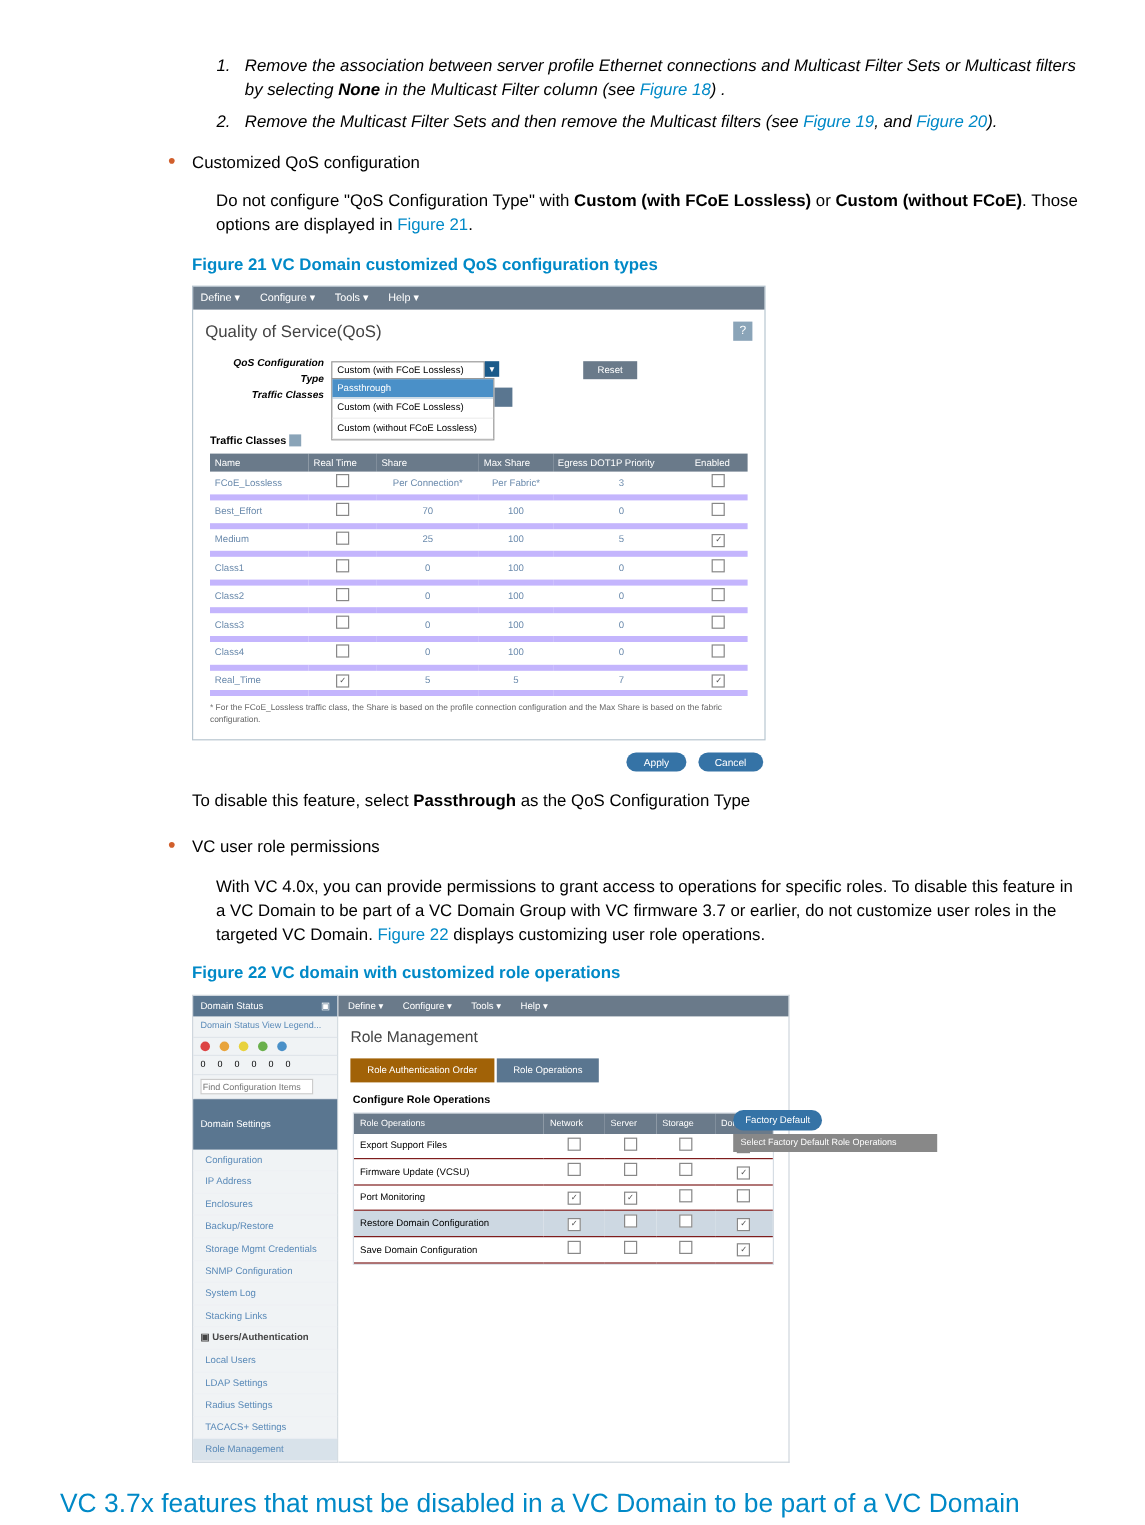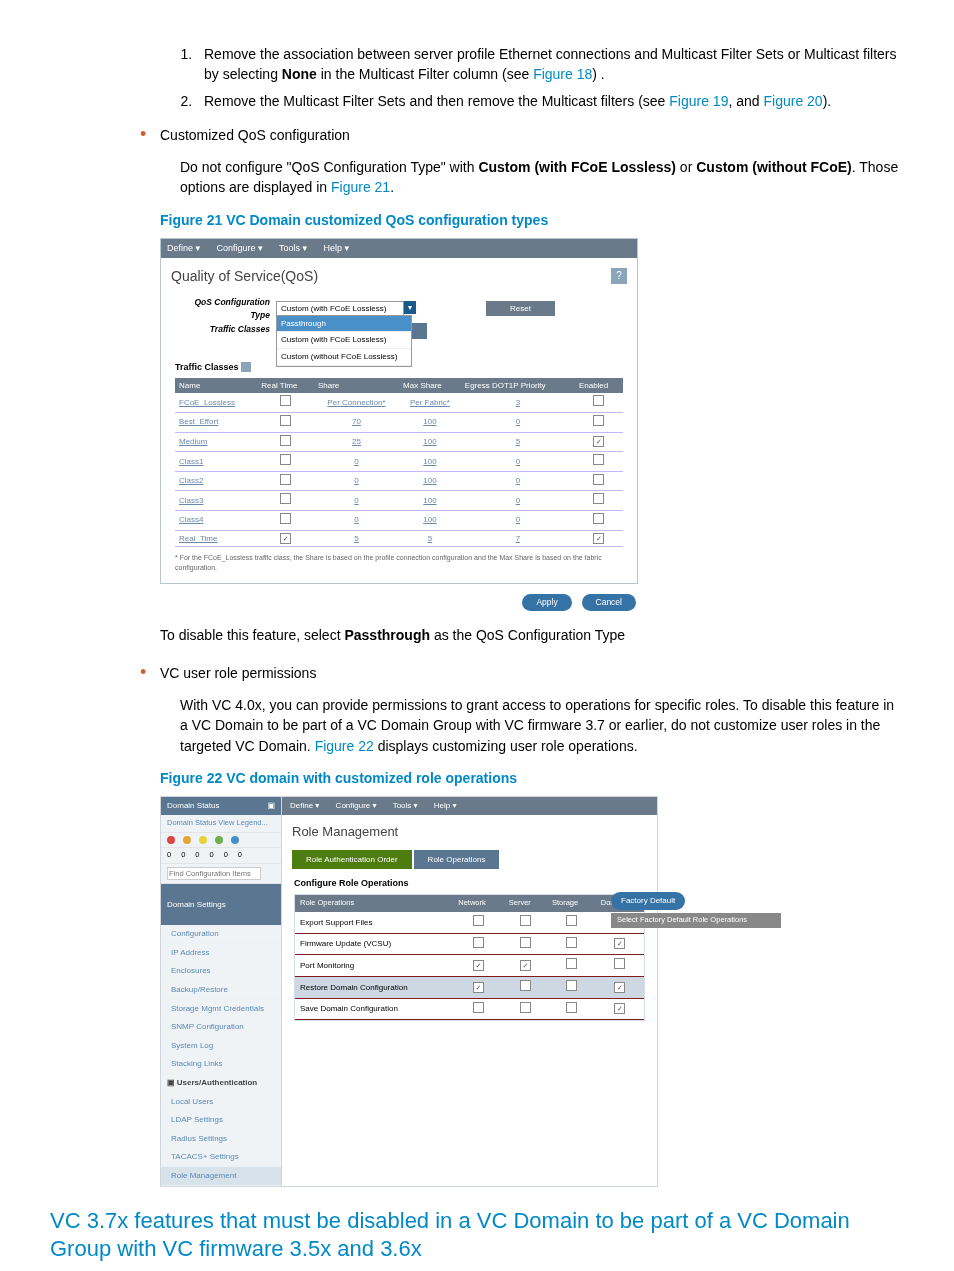--- a/index.html
+++ b/index.html
@@ -5,21 +5,21 @@
   body {
     font-family: Arial, Helvetica, sans-serif;
     font-size: 14px;
     color: #000;
     margin: 0;
     padding: 40px 50px 30px 50px;
     width: 854px;
     line-height: 1.45;
   }
   .content { margin-left: 110px; }
-  ol.steps { margin: 4px 0 10px 0; padding-left: 36px; }
+  ol.steps { margin: 4px 0 10px 0; padding-left: 36px; font-style: italic; }
   ol.steps li { margin-bottom: 6px; padding-left: 8px; }
   ul.bullets { list-style:none; padding:0; margin:0 0 10px -20px; }
   ul.bullets > li::before { content:"•"; color:#d15f2c; font-size:18px; display:inline-block; width:20px; text-align:left; }
   ul.bullets > li { margin-bottom:6px; }
   .sub { margin-left: 20px; margin-top:6px; margin-bottom:10px; }
   .figlink { color:#0089c7; }
   .fig-caption { color:#0089c7; font-weight:bold; font-size:14px; margin:12px 0 8px 0; }
   .strong { font-weight:bold; }
   h2.section { color:#0089c7; font-weight:normal; font-size:22px; margin:20px 0 8px -110px; line-height:1.3; }
 
@@ -31,26 +31,26 @@
   .fig21 .help { background:#8aa4b8; color:#fff; width:16px; height:16px; display:inline-block; text-align:center; line-height:16px; font-size:10px;}
   .fig21 .body { padding:0 14px 10px 14px; }
   .fig21 .row { display:flex; align-items:center; margin-bottom:2px; }
   .fig21 .lbl { width:95px; font-weight:bold; font-size:8.5px; text-align:right; padding-right:6px;font-style:italic;}
   .fig21 .dd { position:relative; }
   .fig21 .ddmain { border:1px solid #999; background:#fff; padding:1px 4px; width:118px; display:inline-block; font-size:8px;}
   .fig21 .ddarrow { display:inline-block; width:12px; height:13px; background:#1a5a8a; color:#fff; text-align:center; font-size:8px; line-height:13px; vertical-align:top;}
   .fig21 .ddlist { position:absolute; top:14px; left:0; border:1px solid #999; background:#fff; width:134px; z-index:2;}
   .fig21 .ddlist div { padding:2px 4px; font-size:8px; border-bottom:1px solid #eee;}
   .fig21 .ddlist .hl { background:#4a90c8; color:#fff; }
-  .fig21 .resetbtn { background:#6a7a8a; color:#fff; padding:2px 24px; font-size:8px; margin-left:70px; display:inline-block;}
+  .fig21 .resetbtn { background:#6a7a8a; color:#fff; padding:2px 12px; font-size:8px; margin-left:70px; display:inline-block;}
   .fig21 .tcbar { background:#5a7690; color:#fff; padding:2px 6px; font-size:8px; margin-left:100px; width:40px; display:inline-block; margin-bottom:4px;}
   .fig21 .tc2 { font-weight:bold; font-size:9px; margin:18px 0 4px 0;}
   .fig21 .grid { width:100%; border-collapse:collapse; font-size:8px; }
   .fig21 .grid th { background:#6a7a8a; color:#fff; padding:2px 4px; text-align:left; font-weight:normal;}
-  .fig21 .grid td { border-bottom:1px solid #c4b5fd; padding:2px 4px; color:#6a8aac;text-decoration:underline;}
+  .fig21 .grid td { border-bottom:5px solid #c4b5fd; padding:2px 4px; color:#6a8aac;}
   .fig21 .grid td.c { text-align:center; }
   .fig21 .cb { display:inline-block; width:9px; height:9px; border:1px solid #888; background:#fff; font-size:7px; line-height:9px; text-align:center; color:#555;}
   .fig21 .note { font-size:7px; color:#666; margin-top:6px;}
   .fig21-buttons { text-align:right; margin-top:6px; width:476px;}
   .btnblue { background:#3573a6; color:#fff; font-size:8.5px; padding:2px 14px; border-radius:9px; display:inline-block; margin-left:6px;text-align:right;}
 
   
   .fig22 { width:498px; display:flex; font-size:8px; }
   .fig22 .left { width:120px; background:#f0f3f5; border:1px solid #cfd6dd;}
   .fig22 .left .hdr { background:#5a7690; color:#fff; padding:3px 6px; display:flex; justify-content:space-between;}
@@ -64,21 +64,21 @@
   .fig22 .left .sechdr { background:#5a7690; color:#fff; padding:15px 6px;}
   .fig22 .left .item { padding:3px 10px; color:#5a8ab8; border-bottom:1px solid #eef1f4;}
   .fig22 .left .item.sel { background:#d8e2ea;}
   .fig22 .left .grp { padding:3px 6px; color:#444; font-weight:bold; border-bottom:1px solid #eef1f4;}
   .fig22 .right { flex:1; border:1px solid #cfd6dd; border-left:none; background:#fff;}
   .fig22 .right .menubar { background:#6a7a8a; color:#fff; padding:3px 8px;}
   .fig22 .right .menubar span{margin-right:14px;}
   .fig22 .right .title { font-size:13px; color:#444; padding:8px 10px;}
   .fig22 .right .tabs { display:flex; padding:0 10px;}
   .fig22 .right .tab { background:#5a7690; color:#fff; padding:4px 14px; font-size:8px; margin-right:2px;}
-  .fig22 .right .tab.sel { background:#4d7c0f;}
+  .fig22 .right .tab.sel { background:#a16207;}
   .fig22 .right .subtitle { font-weight:bold; padding:8px 12px 4px 12px; font-size:9px;}
   .fig22 .right .grid2 { margin:0 12px; border:1px solid #d6dde4;}
   .fig22 .right .grid2 table{ width:100%; border-collapse:collapse;}
   .fig22 .right .grid2 th{ background:#6a7a8a; color:#fff; padding:3px 5px; font-weight:normal; font-size:7.5px; text-align:left;}
   .fig22 .right .grid2 td{ padding:3px 5px; border-bottom:1px solid #7f1d1d; font-size:8px;}
   .fig22 .right .grid2 td.c{text-align:center;}
   .fig22 .right .grid2 tr.hl td{ background:#cdd8e2;}
   .fig22 .cb { display:inline-block; width:9px; height:9px; border:1px solid #888; background:#fff; font-size:7px; line-height:9px; text-align:center; color:#555;}
   .fig22 .fdbox { position:absolute; right:-124px; top:-2px; width:170px;}
   .fig22 .fdbtn { background:#3573a6; color:#fff; padding:3px 10px; border-radius:9px; display:inline-block; font-size:8px;}

